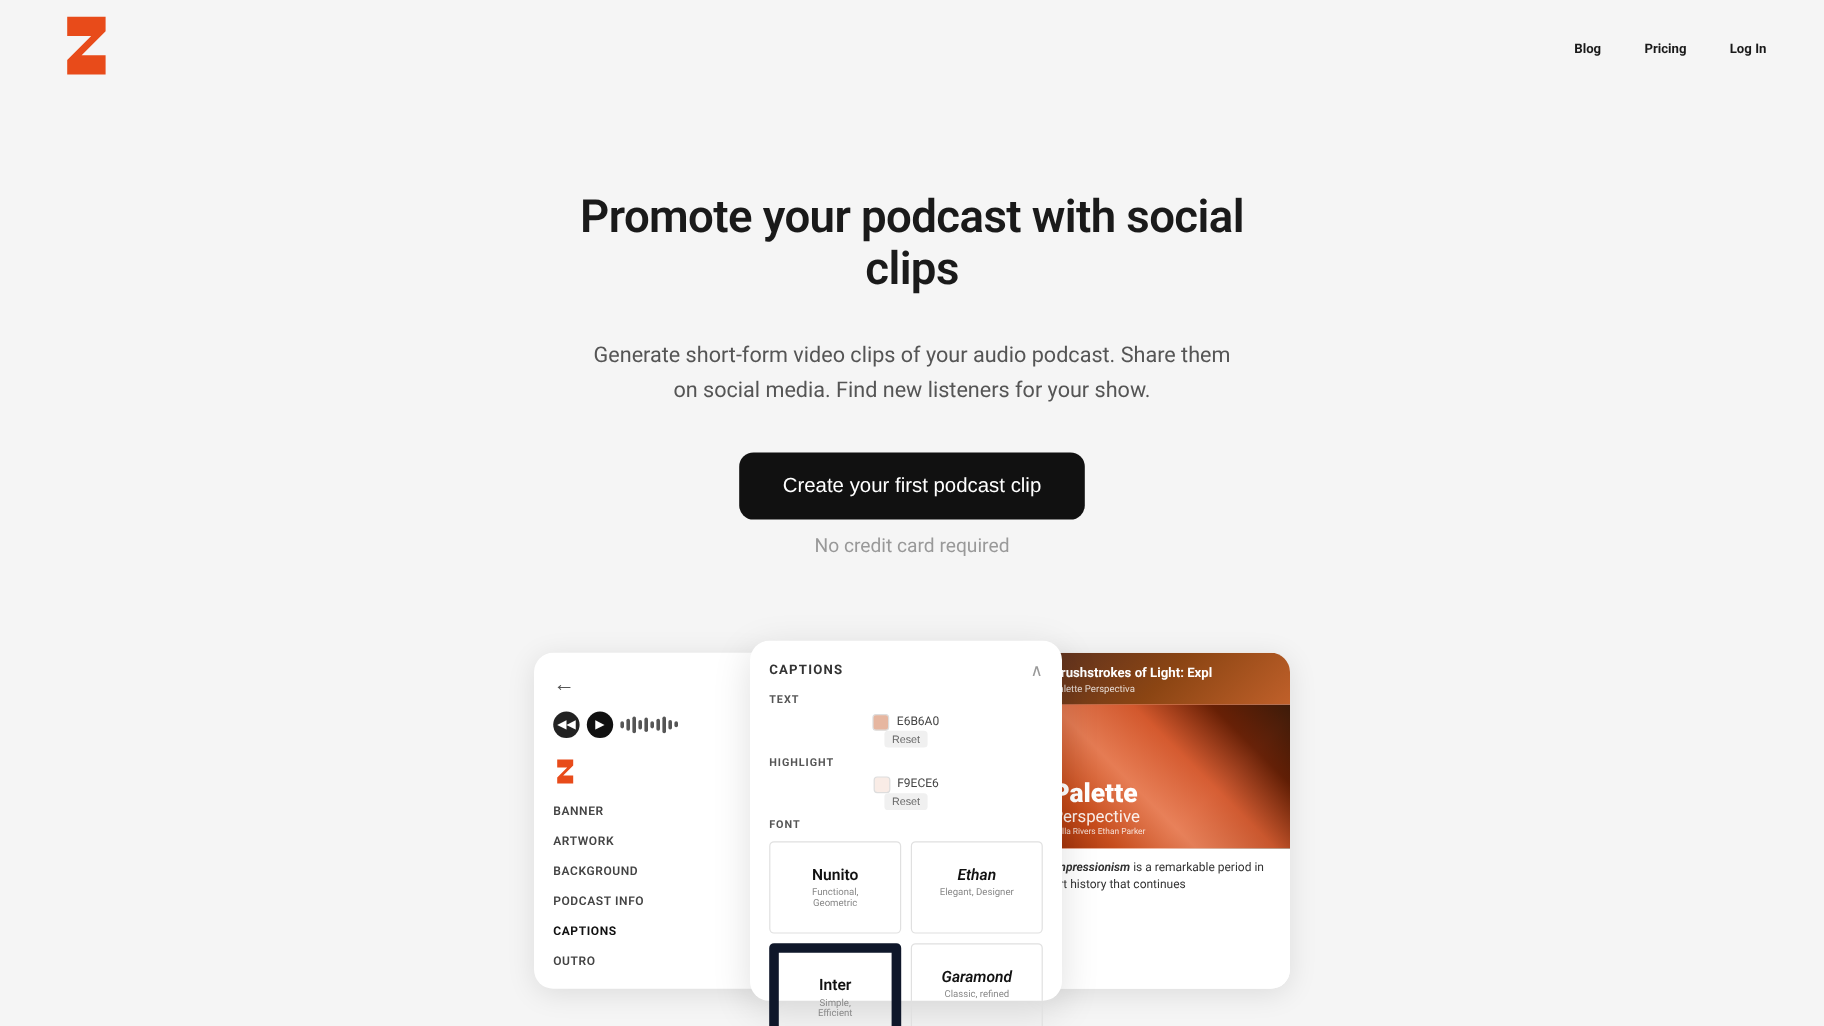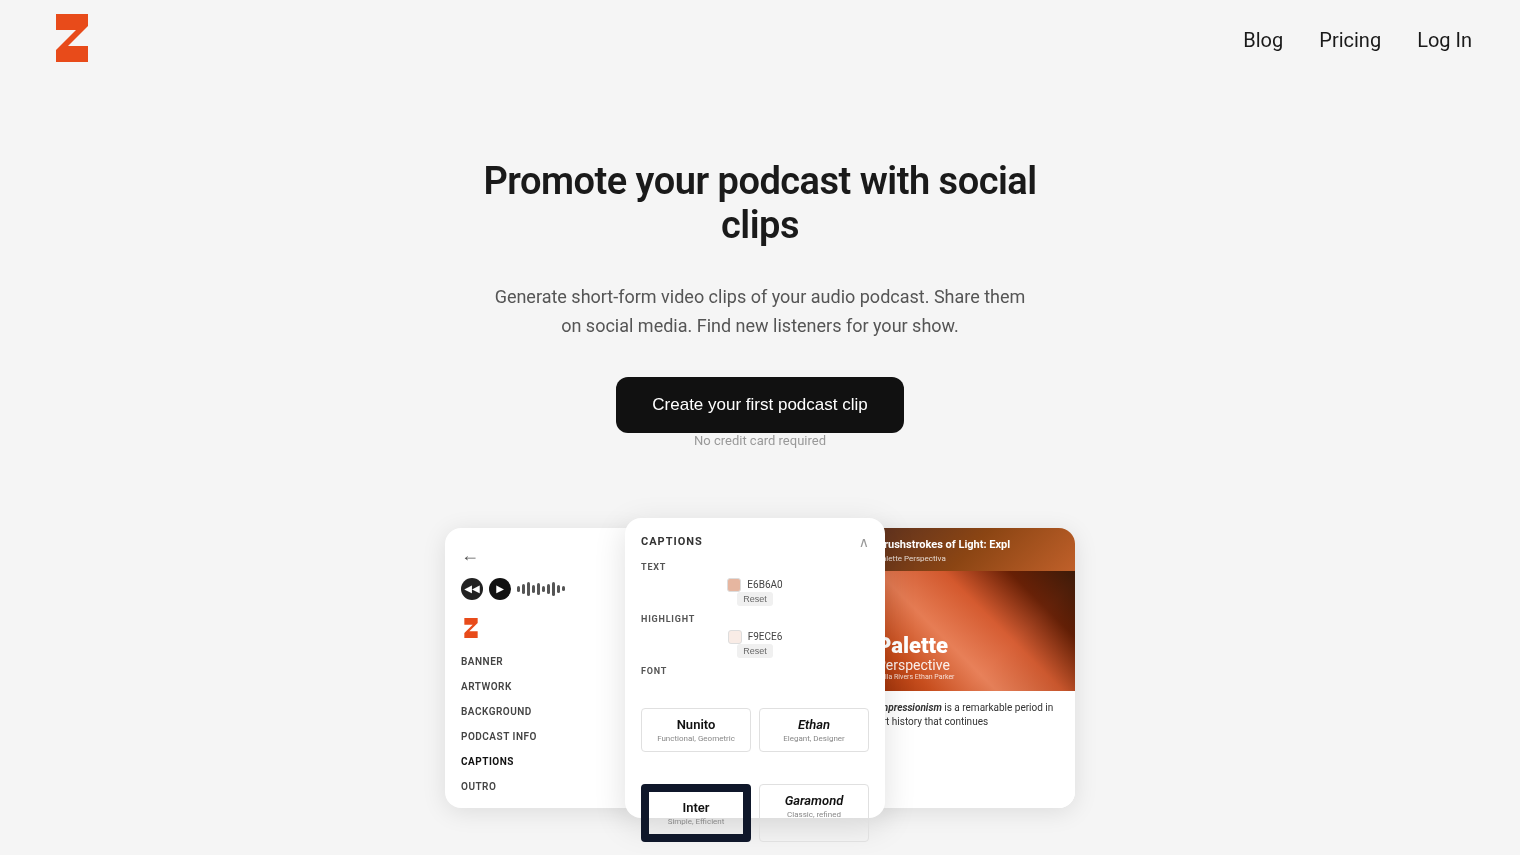--- a/index.html
+++ b/index.html
@@ -27,24 +27,24 @@
       height: 56px;
     }
 
     .nav-links {
       display: flex;
       align-items: center;
       gap: 36px;
     }
 
     .nav-link {
-      font-size: 20px;
+      font-size: 11px;
       color: #1a1a1a;
       text-decoration: none;
-      font-weight: 400;
+      font-weight: 700;
       cursor: pointer;
     }
 
     .nav-btn-create {
       background: #111;
       color: #fff;
       border: none;
       border-radius: 8px;
       padding: 12px 24px;
       font-size: 16px;
@@ -84,22 +84,22 @@
       color: #fff;
       border: none;
       border-radius: 12px;
       padding: 18px 36px;
       font-size: 17px;
       font-weight: 500;
       cursor: pointer;
     }
 
     .hero-no-cc {
-      margin-top: 0;
-      font-size: 13px;
+      margin-top: 12px;
+      font-size: 16px;
       color: #999;
     }
 
     
     .mockup-section {
       display: flex;
       justify-content: center;
       align-items: flex-end;
       gap: 0;
       padding: 40px 0 0;
@@ -266,24 +266,23 @@
     .font-grid {
       display: grid;
       grid-template-columns: 1fr 1fr;
       gap: 8px;
       margin-top: 8px;
     }
 
     .font-card {
       border: 1px solid #e0e0e0;
       border-radius: 4px;
-      padding: 8px;
+      padding: 20px;
       text-align: center;
       cursor: pointer;
-      margin-top: 24px;
     }
 
     .font-card.selected {
       border: 8px solid #0f172a;
     }
 
     .font-card-name {
       font-size: 13px;
       font-weight: 600;
       color: #111;

